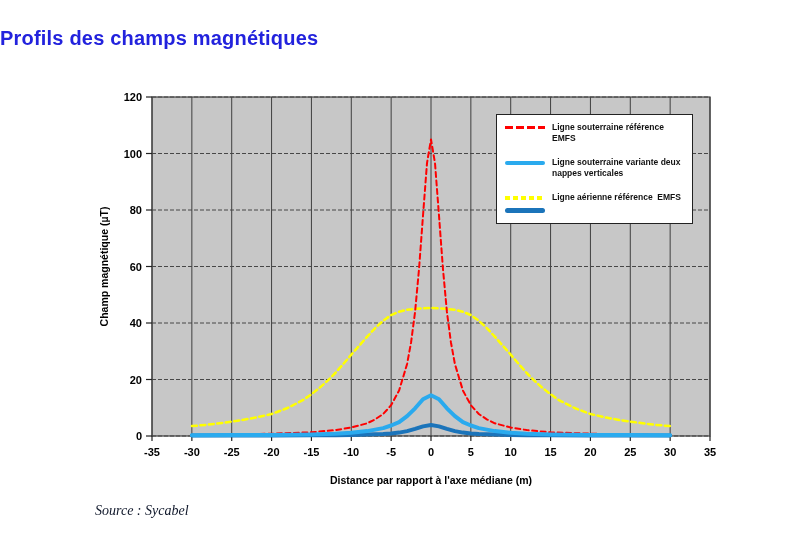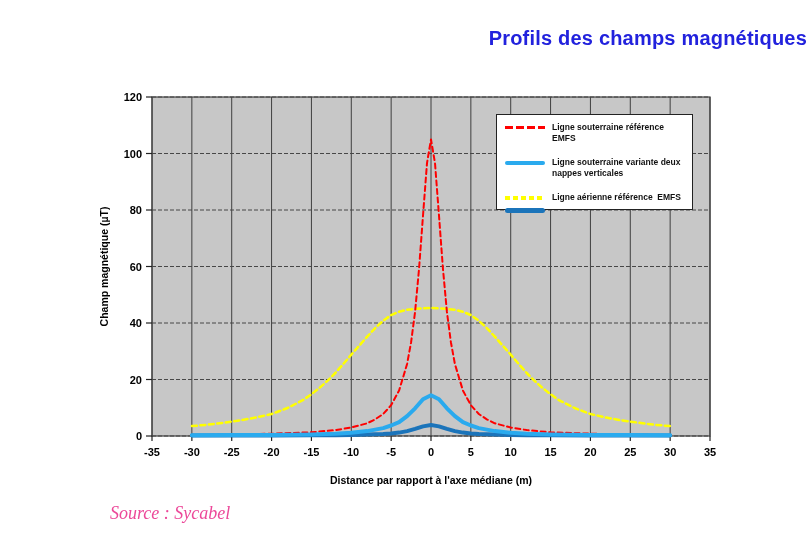--- a/index.html
+++ b/index.html
@@ -1,33 +1,33 @@
 <!DOCTYPE html>
 <html><head>
 <meta charset="utf-8">
 <style>
   html,body{margin:0;padding:0;background:#fff;}
   .page{position:relative;width:807px;height:540px;background:#ffffff;overflow:hidden;
         font-family:"Liberation Sans",sans-serif;}
-  .title-block{position:absolute;left:0;top:26px;width:807px;text-align:right;
+  .title-block{position:absolute;left:0;top:26px;width:807px;text-align:left;
     font-weight:bold;font-size:20px;line-height:25px;letter-spacing:.2px;}
   .title-block div{white-space:pre;}
   .chart-svg{position:absolute;left:0;top:0;}
-  .legend{position:absolute;left:496px;top:114px;width:197px;height:96px;
+  .legend{position:absolute;left:496px;top:114px;width:197px;height:110px;
     background:#fff;border:1.4px solid #222;box-sizing:border-box;padding:4px 6px 0 8px;}
   .legend-row{display:flex;align-items:flex-start;}
   .legend-row:nth-child(1){margin-top:3px;}
   .legend-row:nth-child(2){margin-top:14px;}
   .legend-row:nth-child(3){margin-top:14px;}
   .legend-row:nth-child(4){margin-top:1px;}
   .legend-sample{flex:0 0 40px;margin-right:7px;margin-top:4px;}
   .legend-label{font-size:8.5px;font-weight:bold;line-height:10.5px;color:#111;
     white-space:pre-wrap;width:142px;}
-  .source-note{position:absolute;left:110px;top:503px;
-    font-family:"Liberation Serif",serif;font-style:italic;font-size:18px;color:#ec4899;}
+  .source-note{position:absolute;left:95px;top:503px;
+    font-family:"Liberation Serif",serif;font-style:italic;font-size:14px;color:#0f172a;}
 </style>
 </head>
 <body>
 
 <div class="page">
   <div class="title-block" id="title-block" style="color: rgb(34, 34, 221);">
     <div>Profils des champs magnétiques</div>
   </div>
 
   <svg class="chart-svg" id="chart" width="807" height="540" viewBox="0 0 807 540">

